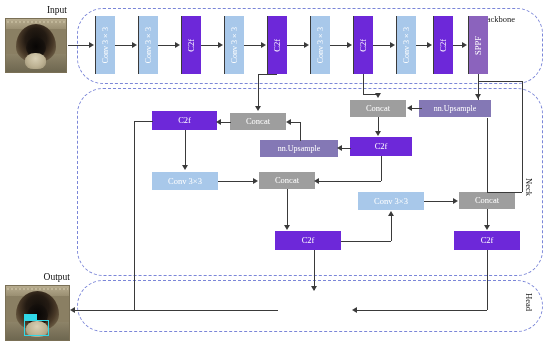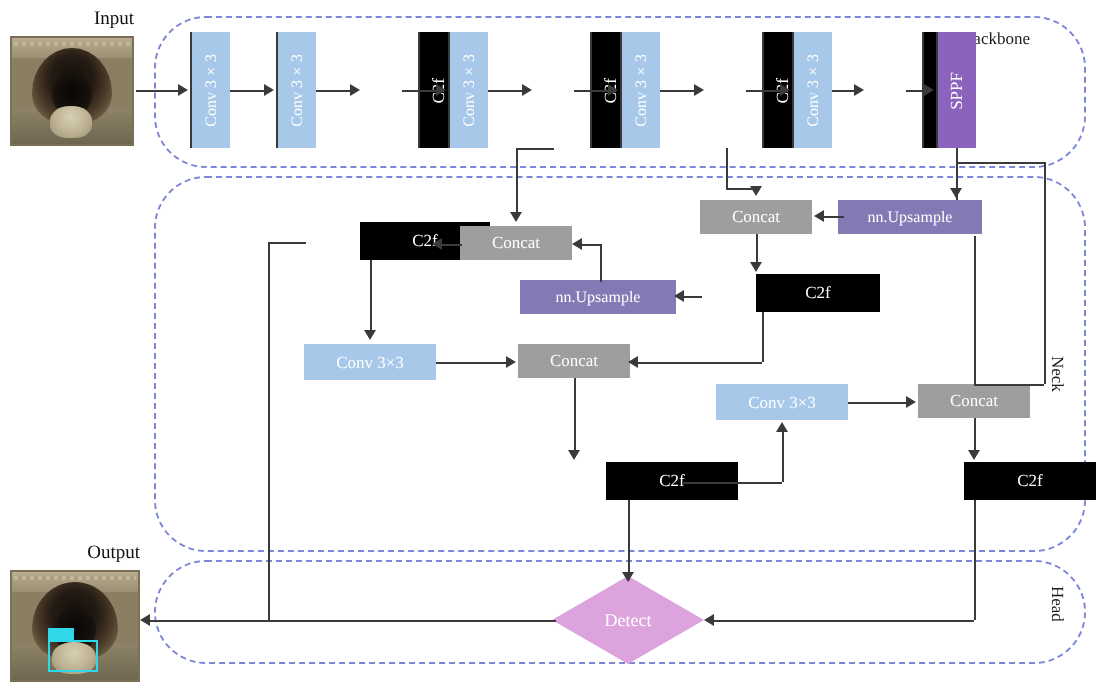--- a/index.html
+++ b/index.html
@@ -12,21 +12,21 @@
   .region-label{position:absolute;font-family:"Liberation Serif",serif;font-size:8.5px;color:#1a1a1a;}
   .region-label.vert{writing-mode:vertical-rl;text-orientation:mixed;}
 
   
   .blk{position:absolute;box-sizing:border-box;display:flex;align-items:center;justify-content:center;
        color:#ffffff;font-family:"Liberation Serif",serif;text-align:center;line-height:1;}
   .blk span{display:block;}
   .blk.v span{writing-mode:vertical-rl;text-orientation:mixed;transform:rotate(180deg);}
 
   .conv{background:#a8c8ea;}
-  .c2f{background:#000000;margin-left:28px;}
+  .c2f{background:#6d28d9;}
   .sppf{background:#8b63bd;}
   .concat{background:#9e9e9e;}
   .ups{background:#8478b5;}
 
   
   .diamond{position:absolute;background:#dca3dd;
      clip-path:polygon(50% 0%,100% 50%,50% 100%,0% 50%);
      display:flex;align-items:center;justify-content:center;color:#fff;font-size:9px;
      font-family:"Liberation Serif",serif;}
 
@@ -188,23 +188,20 @@
   </div>
 
   <div class="blk concat" style="left:459px;top:192px;width:56px;height:17px;font-size:8.5px;">
     <span>Concat</span>
   </div>
 
   <div class="blk c2f" style="left:454px;top:231px;width:66px;height:19px;font-size:8.5px;">
     <span>C2f</span>
   </div>
 
-  <div class="diamond" style="left:276px;top:288px;width:76px;height:44px;">
-    <span>Detect</span>
-  </div>
 
   <div class="io-label" style="left:5px;top:272px;width:65px;">Output</div>
   <div class="thumb" style="left:5px;top:285px;width:65px;height:56px;">
     <div class="sky"></div>
     <div class="ground"></div>
     <div class="arch"></div>
     <div class="hole"></div>
     <div class="debris"></div>
     <div class="scan"></div>
     <div class="blabel"></div>

